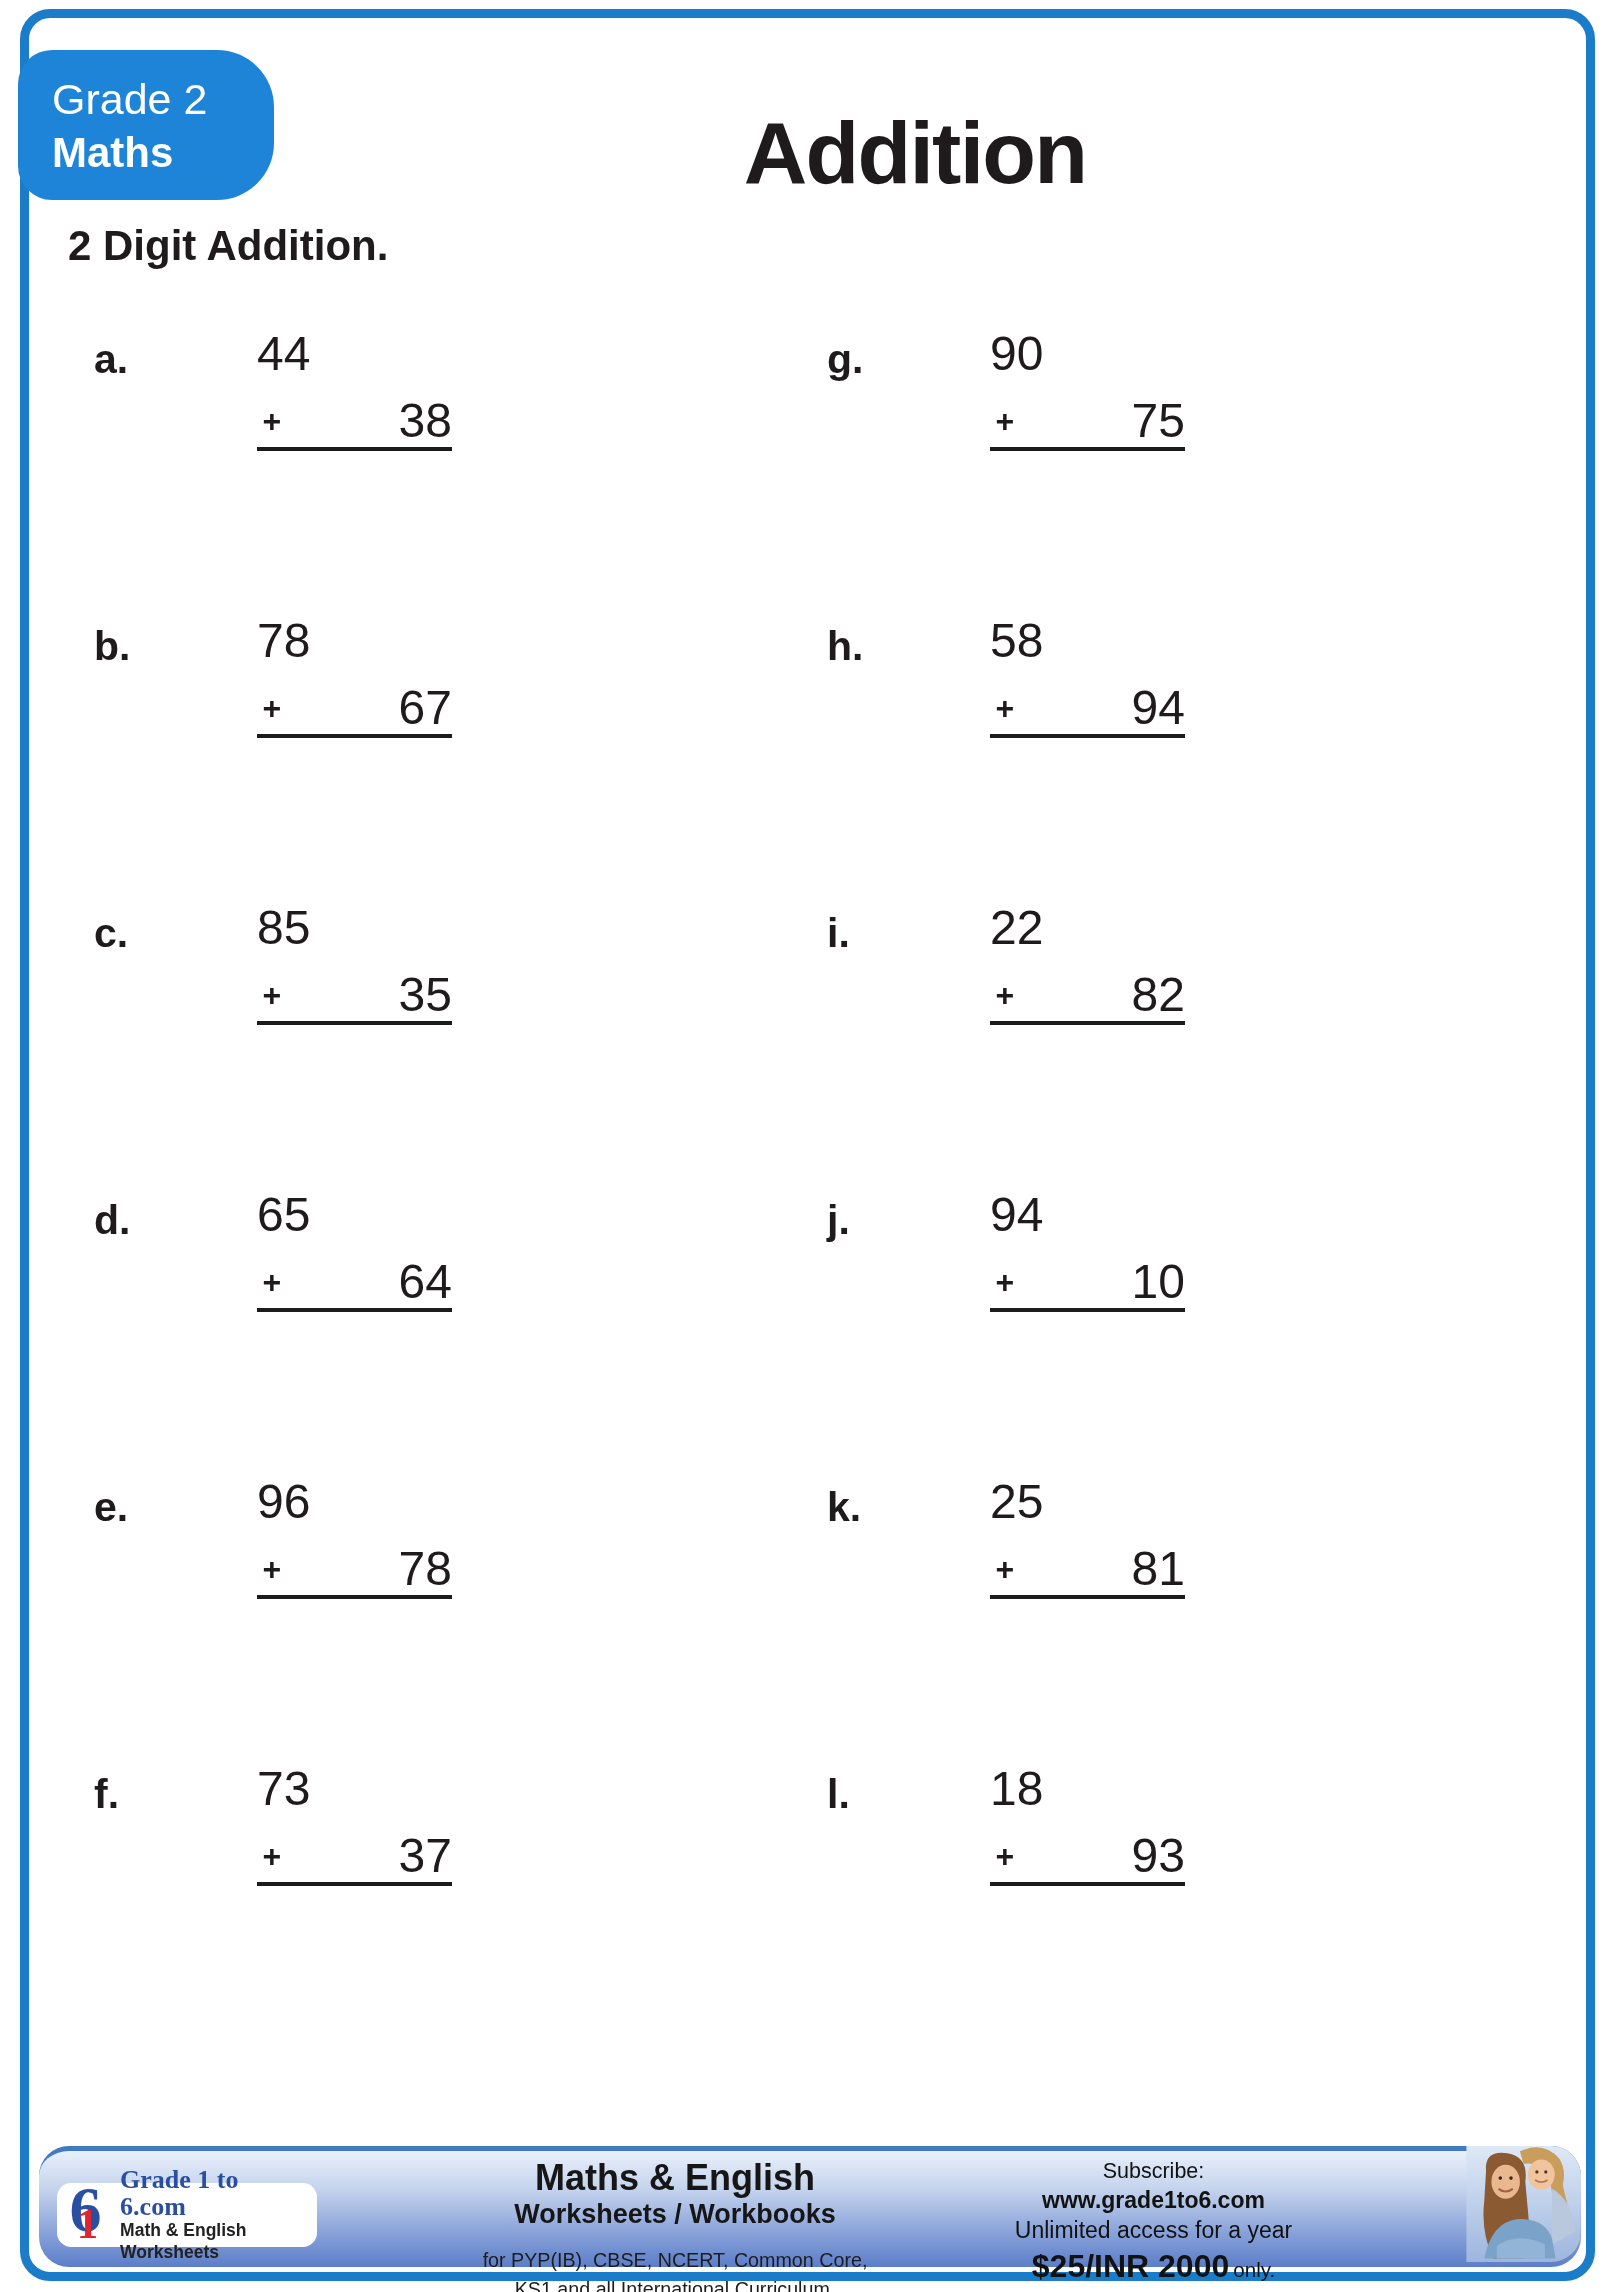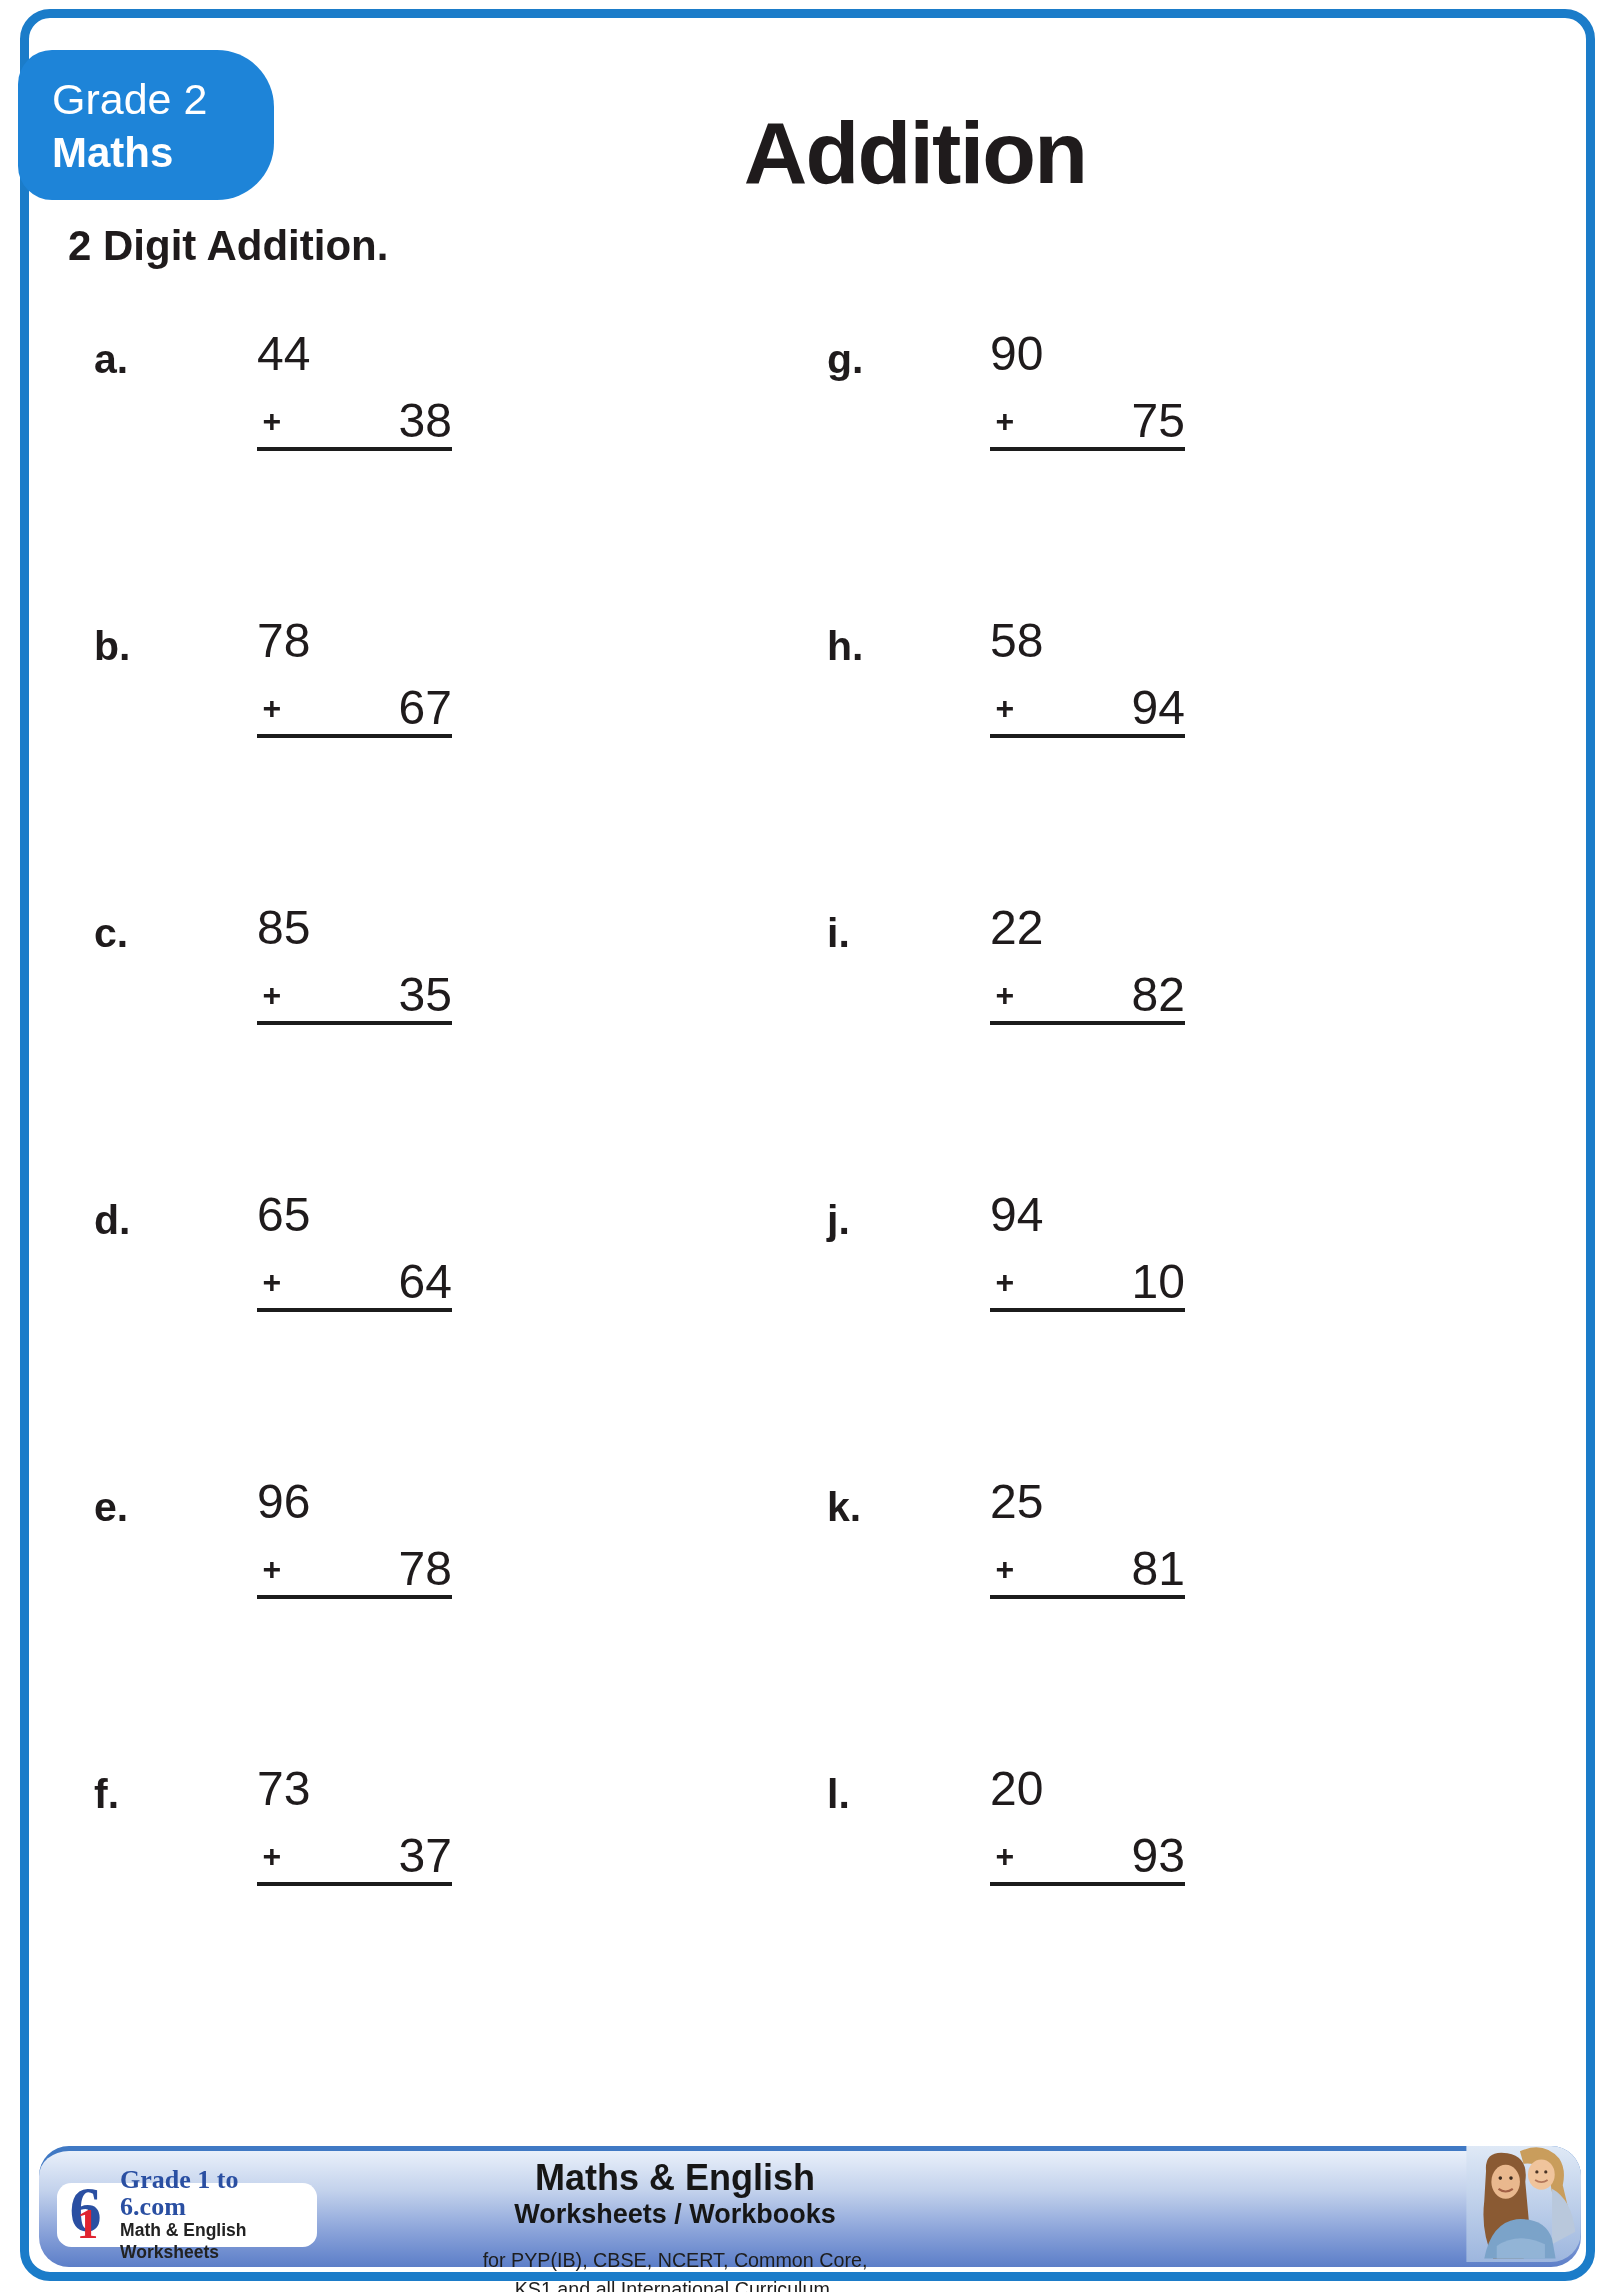--- a/index.html
+++ b/index.html
@@ -220,21 +220,21 @@
       <div class="top-num">25</div>
       <div class="bottom-row">
         <span class="plus">+</span>
         <span class="bottom-num">81</span>
       </div>
     </div>
   </div>
   <div class="problem">
     <span class="p-label">l.</span>
     <div class="num-stack">
-      <div class="top-num">20</div>
+      <div class="top-num">18</div>
       <div class="bottom-row">
         <span class="plus">+</span>
         <span class="bottom-num">93</span>
       </div>
     </div>
   </div>
 </div>
 
 <div class="footer">
 
@@ -249,20 +249,29 @@
     </div>
   </div>
 
   <div class="promo">
     <div class="promo-heading">Maths &amp; English</div>
     <div class="promo-subheading">Worksheets / Workbooks</div>
     <div class="promo-line first">for PYP(IB), CBSE, NCERT, Common Core,</div>
     <div class="promo-line">KS1 and all International Curriculum.</div>
   </div>
 
+  <div class="subscribe">
+    <div class="sub-label">Subscribe:</div>
+    <div class="sub-url">www.grade1to6.com</div>
+    <div class="sub-offer">Unlimited access for a year</div>
+    <div class="sub-price-row">
+      <span class="sub-price">$25/INR 2000</span>
+      <span class="sub-only">only.</span>
+    </div>
+  </div>
 
   <div class="photo">
     <svg width="115" height="116" viewBox="0 0 128 130" xmlns="http://www.w3.org/2000/svg">
       <defs>
         <linearGradient id="pbg" x1="0" y1="0" x2="0" y2="1">
           <stop offset="0" stop-color="#dfe9f6"></stop>
           <stop offset="1" stop-color="#9db6de"></stop>
         </linearGradient>
       </defs>
       <rect x="0" y="0" width="128" height="130" fill="url(#pbg)"></rect>

